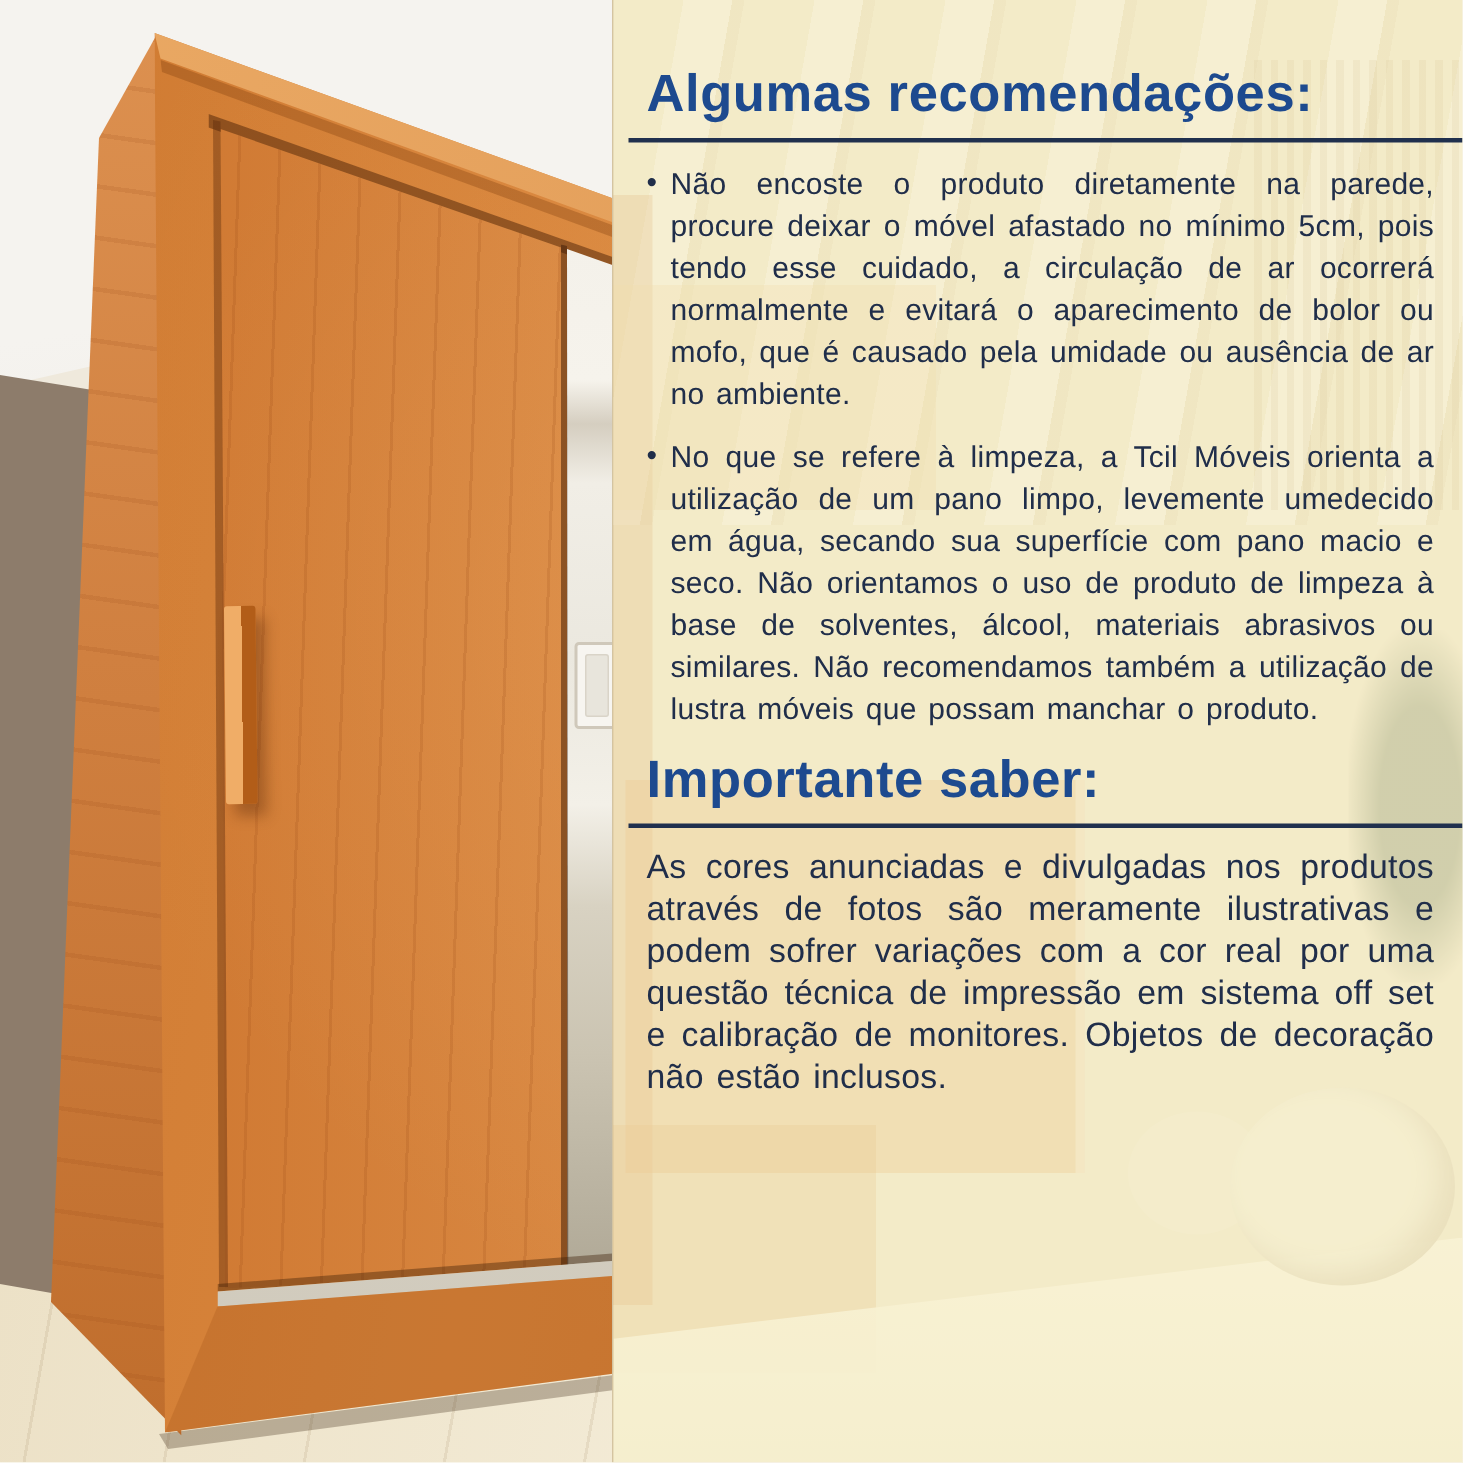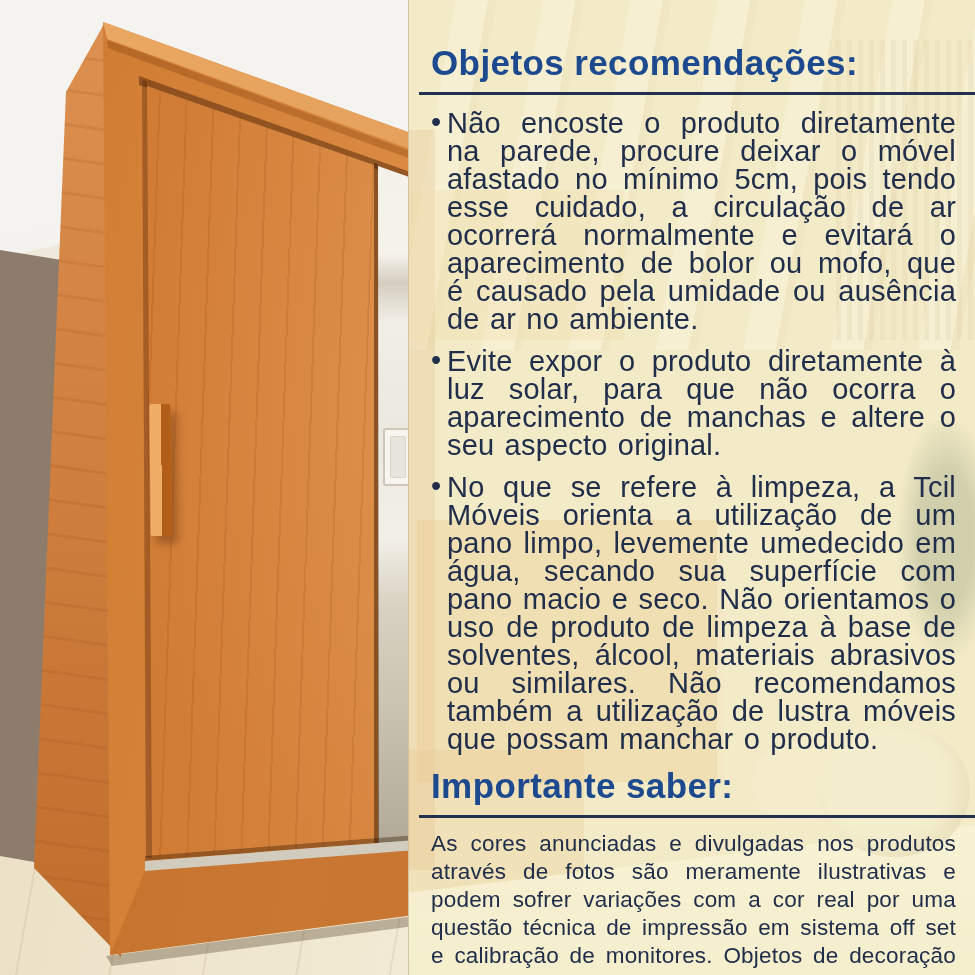--- a/index.html
+++ b/index.html
@@ -145,21 +145,21 @@
     position:absolute; inset:0; color:#202e4a; padding-top:44px;
   }
   .heading {
     margin:0 14px 10px 22px; font-size:35px; line-height:38px;
     font-weight:700; letter-spacing:.4px; color:#1d4a8f;
   }
   .rule { height:3px; background:#20304e; margin:0 0 0 10px; }
   .reco-list { list-style:none; margin:14px 20px 0 22px; padding:0; }
   .reco-list li {
     position:relative; padding-left:16px; margin-bottom:14px;
-    font-size:29px; line-height:28px; letter-spacing:.2px; word-spacing:2px;
+    font-size:20px; line-height:28px; letter-spacing:.2px; word-spacing:2px;
     text-align:justify;
   }
   .reco-list li::before { content:"•"; position:absolute; left:0; top:-1px; }
   .heading-2 { margin-top:4px; }
   .important-body {
     margin:12px 20px 0 22px; font-size:22.5px; line-height:28px;
     letter-spacing:.2px; word-spacing:2px; text-align:justify;
   }
 </style>
 </head>
@@ -202,26 +202,25 @@
       <div class="hint hint-shutter"></div>
       <div class="hint hint-plant"></div>
       <div class="hint hint-wood-bottom"></div>
       <div class="hint hint-rug"></div>
       <div class="hint hint-pouf-2"></div>
       <div class="hint hint-pouf-1"></div>
     </div>
     <div class="panel-wash"></div>
 
     <div class="panel-content">
-      <h1 class="heading">Objetos recomendações:</h1>
+      <h1 class="heading">Algumas recomendações:</h1>
       <div class="rule"></div>
 
       <ul class="reco-list">
         <li>Não encoste o produto diretamente na parede, procure deixar o móvel afastado no mínimo 5cm, pois tendo esse cuidado, a circulação de ar ocorrerá normalmente e evitará o aparecimento de bolor ou mofo, que é causado pela umidade ou ausência de ar no ambiente.</li>
-        <li>Evite expor o produto diretamente à luz solar, para que não ocorra o aparecimento de manchas e altere o seu aspecto original.</li>
         <li>No que se refere à limpeza, a Tcil Móveis orienta a utilização de um pano limpo, levemente umedecido em água, secando sua superfície com pano macio e seco. Não orientamos o uso de produto de limpeza à base de solventes, álcool, materiais abrasivos ou similares. Não recomendamos também a utilização de lustra móveis que possam manchar o produto.</li>
       </ul>
 
       <h1 class="heading heading-2">Importante saber:</h1>
       <div class="rule"></div>
 
       <p class="important-body">As cores anunciadas e divulgadas nos produtos através de fotos são meramente ilustrativas e podem sofrer variações com a cor real por uma questão técnica de impressão em sistema off set e calibração de monitores. Objetos de decoração não estão inclusos.</p>
     </div>
   </div>
 

